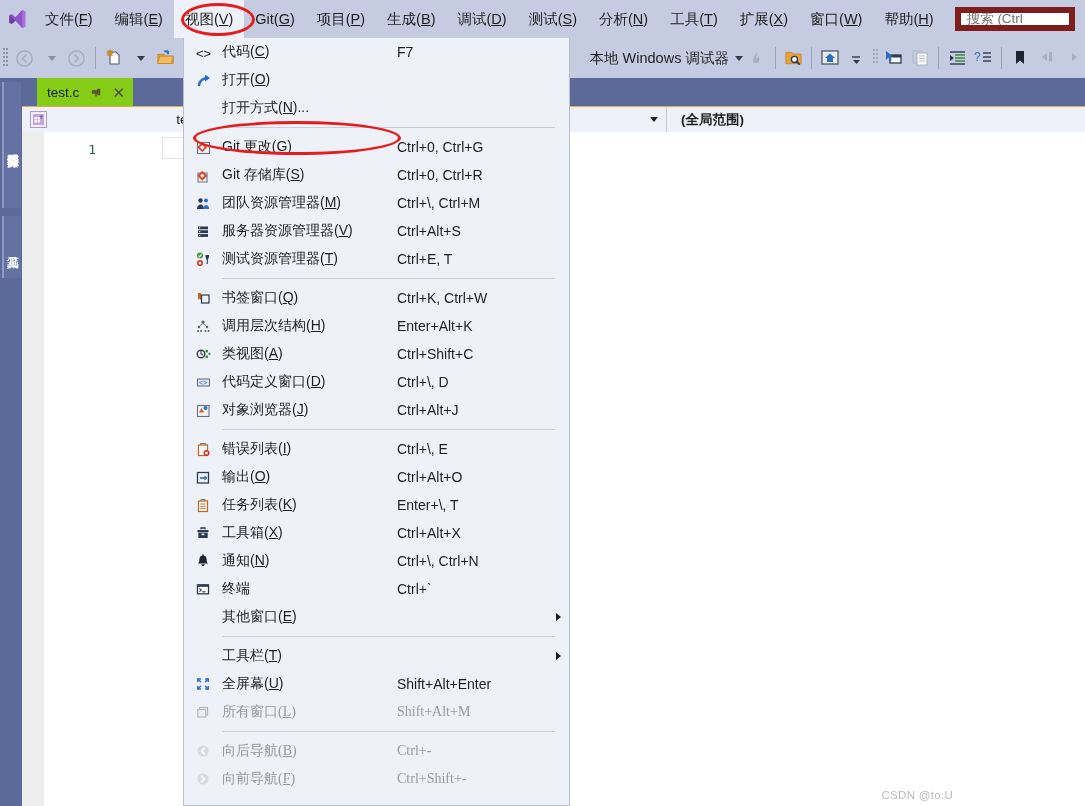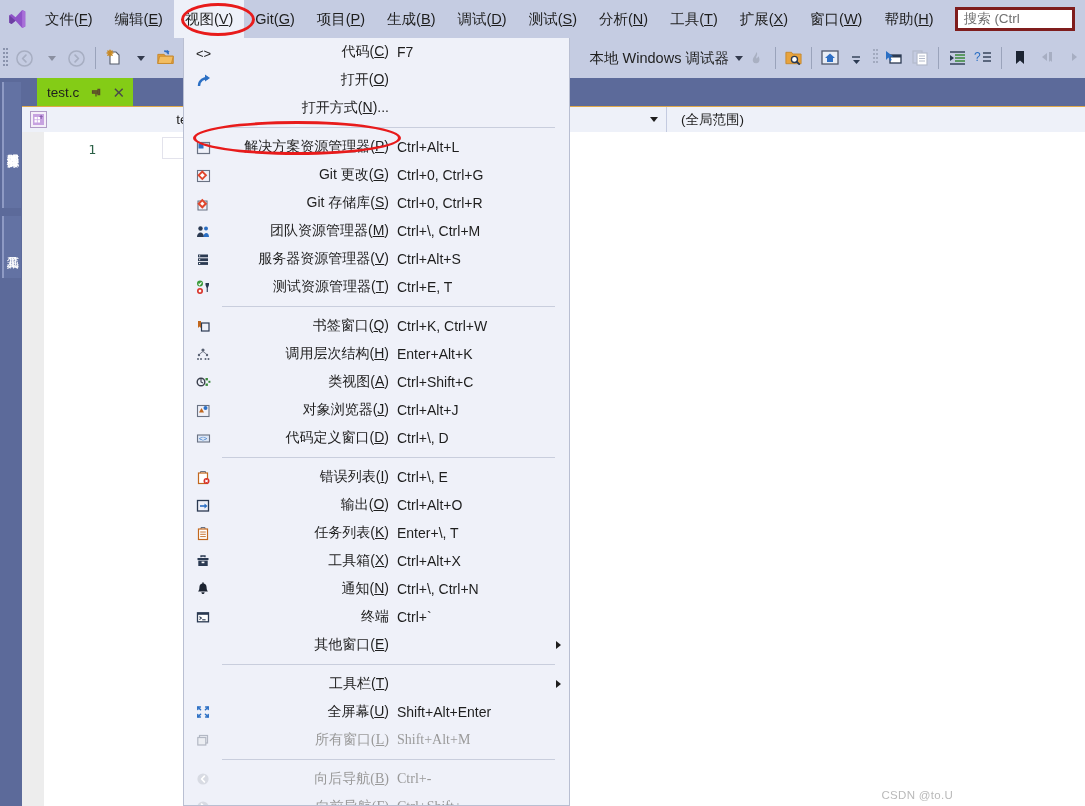--- a/index.html
+++ b/index.html
@@ -38,21 +38,21 @@
     position: relative;
   }
   .menubar-item.active {
     background: #eef1f9;
   }
   .menubar-item u { text-decoration: underline; }
   .search-box {
     margin-left: 10px;
     width: 120px; height: 24px;
     background: #ffffff;
-    border: 3px solid #7f1d1d;
+    border: 6px solid #7f1d1d;
     display: flex; align-items: center;
     padding: 0 6px;
     font-size: 13.5px;
     color: #707070;
     overflow: hidden;
     white-space: nowrap;
   }
 
   
   .toolbar {
@@ -150,21 +150,21 @@
     height: 25px;
     display: flex; align-items: center;
     border-right: 1px solid #c4cbe0;
     padding: 0 8px;
     font-size: 13.5px; color: #1e1e1e;
     white-space: nowrap;
     justify-content: space-between;
   }
   #nav-proj { width: 185px; }
   #nav-mid  { width: 460px; justify-content: flex-end; }
-  #nav-scope { border-right: none; padding-left: 14px; }
+  #nav-scope { border-right: none; padding-left: 14px; font-weight: bold; }
   .proj-icon {
     width: 17px; height: 17px;
     border: 1px solid #b09bc6;
     background: #f4eff8;
     margin-right: 6px;
     display: flex; align-items: center; justify-content: center;
   }
   .nav-caret {
     width: 0; height: 0;
     border-left: 4px solid transparent;
@@ -215,21 +215,21 @@
     font-size: 14px;
     color: #1e1e1e;
     white-space: nowrap;
   }
   .mi.disabled { color: #9a9a9a; font-family: Liberation Serif, serif; }
   .mi-icon {
     width: 38px; height: 28px;
     display: flex; align-items: center; justify-content: center;
     flex: none;
   }
-  .mi-label { flex: 1 1 auto; padding-right: 8px; text-align: right; }
+  .mi-label { flex: 1 1 auto; padding-right: 8px; }
   .mi-label u { text-decoration: underline; }
   .mi-key {
     flex: none;
     min-width: 150px;
     padding-right: 14px;
     font-size: 14px;
     color: #1e1e1e;
   }
   .mi.disabled .mi-key { color: #9a9a9a; }
   .mi-sub {
@@ -596,32 +596,20 @@
       <div class="mi">
         <span class="mi-icon"></span>
         <span class="mi-label">打开方式(<u>N</u>)...</span>
         <span class="mi-key"></span>
         <span class="mi-sub"></span>
       </div>
       <div class="mi-sep"></div>
       <div class="mi">
         <span class="mi-icon">
           <svg width="15" height="15" viewBox="0 0 15 15" xmlns="http://www.w3.org/2000/svg">
-            <rect x="1.5" y="2.5" width="12" height="11" fill="none" stroke="#6a7283" stroke-width="1.2"></rect>
-            <rect x="2.5" y="3.5" width="5" height="5" fill="#2b6fc4"></rect>
-            <rect x="8.5" y="3.5" width="4" height="2" fill="#9aa3b8"></rect>
-          </svg>
-        </span>
-        <span class="mi-label">解决方案资源管理器(<u>P</u>)</span>
-        <span class="mi-key">Ctrl+Alt+L</span>
-        <span class="mi-sub"></span>
-      </div>
-      <div class="mi">
-        <span class="mi-icon">
-          <svg width="15" height="15" viewBox="0 0 15 15" xmlns="http://www.w3.org/2000/svg">
             <rect x="1.5" y="2.5" width="12" height="11" fill="none" stroke="#6a7283" stroke-width="1.1"></rect>
             <rect x="2.8" y="3.8" width="7" height="7" transform="rotate(45 6.3 7.3)" fill="#e0452b"></rect>
             <rect x="4.6" y="5.6" width="3.4" height="3.4" transform="rotate(45 6.3 7.3)" fill="#ffffff"></rect>
           </svg>
         </span>
         <span class="mi-label">Git 更改(<u>G</u>)</span>
         <span class="mi-key">Ctrl+0, Ctrl+G</span>
         <span class="mi-sub"></span>
       </div>
       <div class="mi">
@@ -728,38 +716,38 @@
             </g>
           </svg>
         </span>
         <span class="mi-label">类视图(<u>A</u>)</span>
         <span class="mi-key">Ctrl+Shift+C</span>
         <span class="mi-sub"></span>
       </div>
       <div class="mi">
         <span class="mi-icon">
           <svg width="15" height="15" viewBox="0 0 15 15" xmlns="http://www.w3.org/2000/svg">
+            <rect x="1.5" y="4" width="12" height="7" fill="#dce6f5" stroke="#6a7283" stroke-width="1.1"></rect>
+            <text x="3" y="9.6" font-family="Liberation Sans" font-size="7" fill="#2b6fc4">&lt;&gt;</text>
+          </svg>
+        </span>
+        <span class="mi-label">代码定义窗口(<u>D</u>)</span>
+        <span class="mi-key">Ctrl+\, D</span>
+        <span class="mi-sub"></span>
+      </div>
+      <div class="mi">
+        <span class="mi-icon">
+          <svg width="15" height="15" viewBox="0 0 15 15" xmlns="http://www.w3.org/2000/svg">
             <rect x="1.5" y="2.5" width="11.5" height="11" fill="none" stroke="#6a7283" stroke-width="1.1"></rect>
             <path d="M3 9.5 5.5 5 8 9.5z" fill="#c2671d"></path>
             <circle cx="9.5" cy="5" r="2" fill="#2b6fc4"></circle>
           </svg>
         </span>
         <span class="mi-label">对象浏览器(<u>J</u>)</span>
         <span class="mi-key">Ctrl+Alt+J</span>
-        <span class="mi-sub"></span>
-      </div>
-      <div class="mi">
-        <span class="mi-icon">
-          <svg width="15" height="15" viewBox="0 0 15 15" xmlns="http://www.w3.org/2000/svg">
-            <rect x="1.5" y="4" width="12" height="7" fill="#dce6f5" stroke="#6a7283" stroke-width="1.1"></rect>
-            <text x="3" y="9.6" font-family="Liberation Sans" font-size="7" fill="#2b6fc4">&lt;&gt;</text>
-          </svg>
-        </span>
-        <span class="mi-label">代码定义窗口(<u>D</u>)</span>
-        <span class="mi-key">Ctrl+\, D</span>
         <span class="mi-sub"></span>
       </div>
       <div class="mi-sep"></div>
       <div class="mi">
         <span class="mi-icon">
           <svg width="15" height="15" viewBox="0 0 15 15" xmlns="http://www.w3.org/2000/svg">
             <path d="M4.5 1.5h5v2h-5z" fill="none" stroke="#6a7283" stroke-width="1"></path>
             <rect x="2.5" y="3" width="9" height="10.5" fill="#ffffff" stroke="#c2671d" stroke-width="1.2"></rect>
             <circle cx="10.5" cy="11" r="3" fill="#d8332a"></circle>
             <path d="M9.4 9.9 11.6 12.1M11.6 9.9 9.4 12.1" stroke="#fff" stroke-width="1.1"></path>

